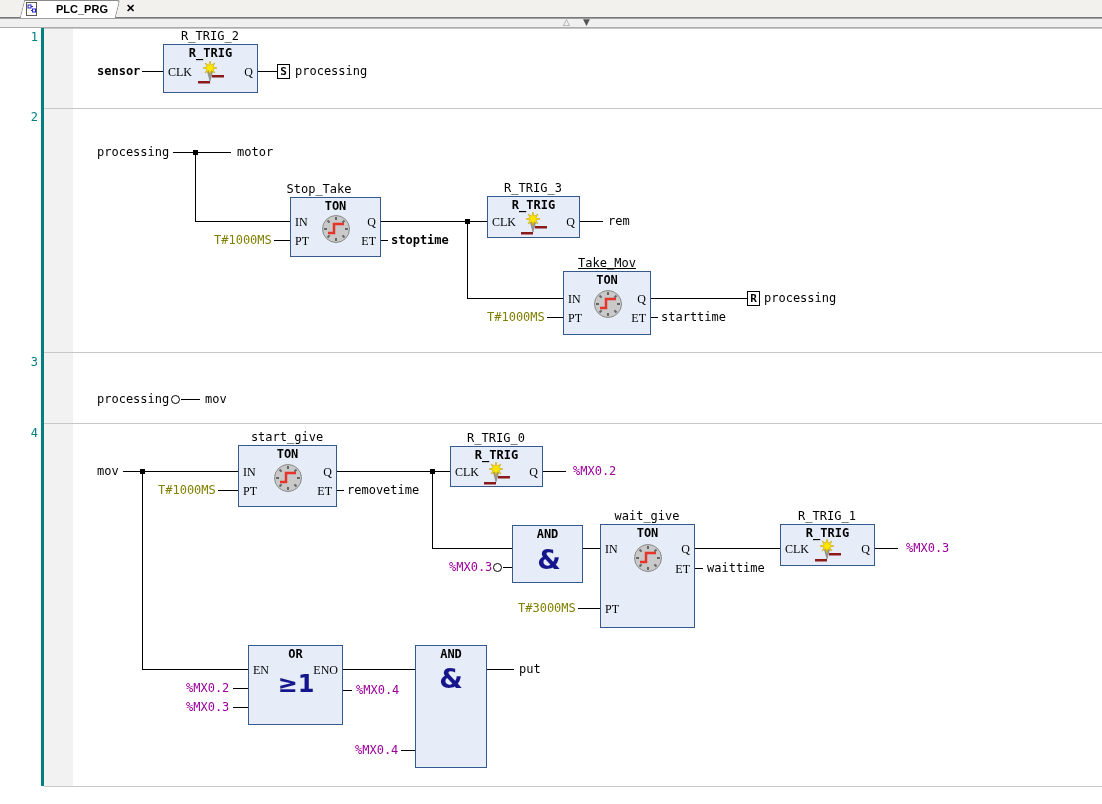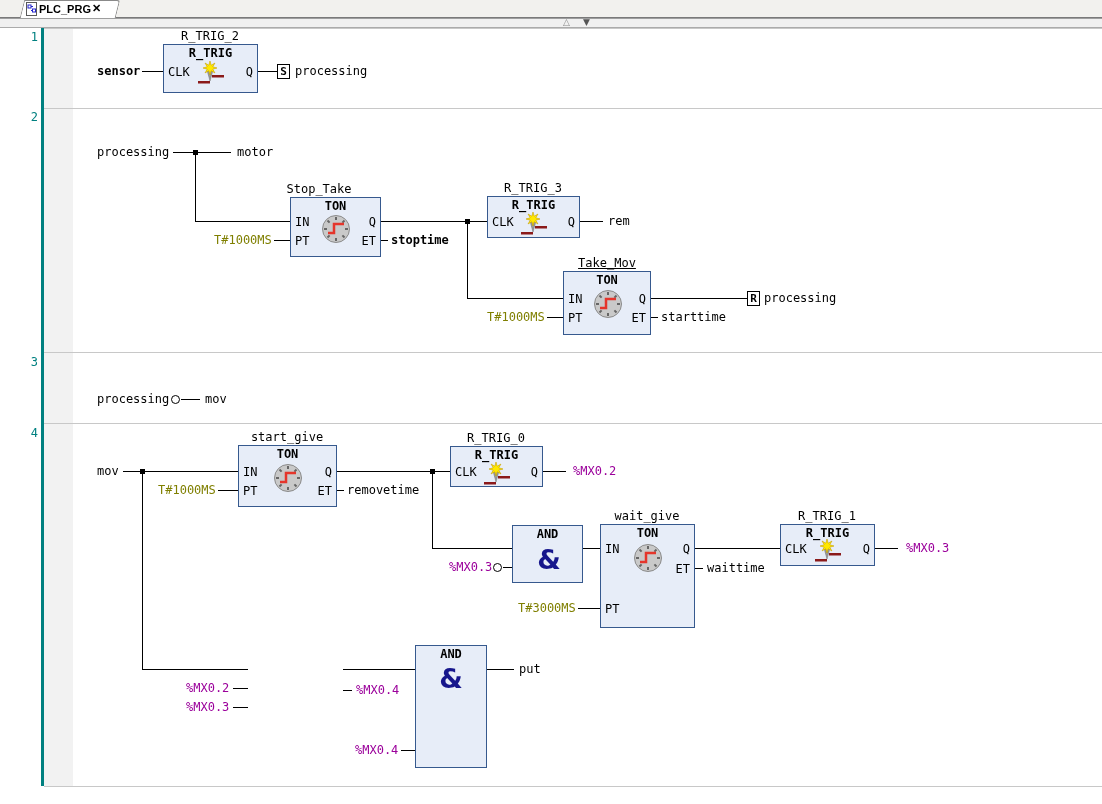--- a/index.html
+++ b/index.html
@@ -3,41 +3,41 @@
 <meta charset="utf-8">
 <style>
   html,body{margin:0;padding:0;background:#fff;}
   #stage{position:relative;width:1102px;height:804px;background:#ffffff;overflow:hidden;
          font-family:"DejaVu Sans Mono","Liberation Mono",monospace;font-size:12px;color:#000;}
   
   #tabbar{position:absolute;left:0;top:0;width:1102px;height:17px;background:#f2f1ee;border-bottom:1px solid #7a7a7a;}
   #tab{position:absolute;left:22px;top:0;width:94px;height:17px;background:#ffffff;
        border-left:1px solid #8a8a8a;border-top:1px solid #8a8a8a;border-right:1px solid #8a8a8a;
        border-top-right-radius:3px;transform:skewX(-14deg);}
-  #tabContent{position:absolute;left:26px;top:1px;height:15px;display:flex;align-items:center;gap:1px;
+  #tabContent{position:absolute;left:26px;top:1px;height:15px;display:flex;align-items:center;gap:18px;
        font-family:"Liberation Sans",sans-serif;font-size:11px;font-weight:bold;}
   #tabClose{font-size:11px;font-weight:bold;cursor:default;}
   
   #splitter{position:absolute;left:0;top:18px;width:1102px;height:8px;background:#f0f0f0;
             border-top:1px solid #9e9e9e;border-bottom:1px solid #ababab;}
   .splitglyph{position:absolute;top:-3px;font-size:9px;line-height:12px;font-family:"DejaVu Sans",sans-serif;}
   
   #gutterbar{position:absolute;left:41px;top:28px;width:3px;height:758px;background:#008080;}
   #gutter{position:absolute;left:44px;top:28px;width:29px;height:758px;background:#f2f2f2;}
   .sep{position:absolute;left:44px;width:1058px;height:1px;background:#c8c8c8;}
   .netnum{position:absolute;left:2px;width:36px;text-align:right;color:#008080;font-size:12px;}
   
   .wh{position:absolute;height:1px;background:#000;}
   .wv{position:absolute;width:1px;background:#000;}
   .jct{position:absolute;width:5px;height:5px;background:#000;}
   .neg{position:absolute;width:9px;height:9px;background:#fff;border:1px solid #000;border-radius:50%;box-sizing:border-box;}
   
   .fb{position:absolute;background:#e7edf8;border:1px solid #36598e;box-sizing:border-box;}
   .fbt{position:absolute;left:0;right:0;top:1px;text-align:center;font-weight:bold;}
-  .pin{position:absolute;height:16px;line-height:16px;}
+  .pin{position:absolute;height:16px;line-height:16px;font-family:Liberation Serif, serif;}
   .pr{right:4px;}
   .inst{position:absolute;transform:translateX(-50%);white-space:pre;}
   .txt{position:absolute;height:16px;line-height:16px;transform:translateY(-50%);white-space:pre;}
   .lit{color:#7f7f00;}
   .addr{color:#9b009b;}
   .bigsym{position:absolute;transform:translate(-50%,-50%);color:#16168c;font-weight:bold;
           font-family:"DejaVu Sans",sans-serif;}
   .coil{position:absolute;width:13px;height:15px;background:#fff;border:1px solid #000;box-sizing:border-box;
         text-align:center;font-size:11px;line-height:13px;font-weight:bold;}
   .icon{position:absolute;}
@@ -281,20 +281,26 @@
       <rect x="0" y="21" width="12" height="2.5" fill="#8b1a1a"></rect>
       <rect x="14" y="15" width="12" height="2.5" fill="#8b1a1a"></rect>
       <polygon points="9,10 15,10 12,21" fill="#9a9a9a" stroke="#6e6e6e" stroke-width="0.5"></polygon>
       <polygon points="12,1 13.15,5.23 16.95,3.05 14.77,6.85 19,8 14.77,9.15 16.95,12.95 13.15,10.77 12,15 10.85,10.77 7.05,12.95 9.23,9.15 5,8 9.23,6.85 7.05,3.05 10.85,5.23" fill="#ffe800" stroke="#c8a000" stroke-width="0.6"></polygon>
     </svg>
   </div>
   <div class="wh" style="left:875px;top:548px;width:23px;"></div>
   <div class="txt addr" style="left:906px;top:548px;">%MX0.3</div>
 
   <div class="wh" style="left:142px;top:669px;width:106px;"></div>
+  <div class="fb" style="left:248px;top:645px;width:95px;height:80px;">
+    <div class="fbt">OR</div>
+    <span class="pin" style="left:4px;top:16px;">EN</span>
+    <span class="pin pr" style="top:16px;">ENO</span>
+    <div class="bigsym" style="left:47px;top:38px;font-size:24px;">≥1</div>
+  </div>
   <div class="txt addr" style="left:186px;top:688px;">%MX0.2</div>
   <div class="wh" style="left:233px;top:688px;width:15px;"></div>
   <div class="txt addr" style="left:186px;top:707px;">%MX0.3</div>
   <div class="wh" style="left:233px;top:707px;width:15px;"></div>
   <div class="wh" style="left:343px;top:669px;width:72px;"></div>
   <div class="wh" style="left:343px;top:690px;width:9px;"></div>
   <div class="txt addr" style="left:356px;top:690px;">%MX0.4</div>
 
   <div class="fb" style="left:415px;top:645px;width:72px;height:123px;">
     <div class="fbt">AND</div>

